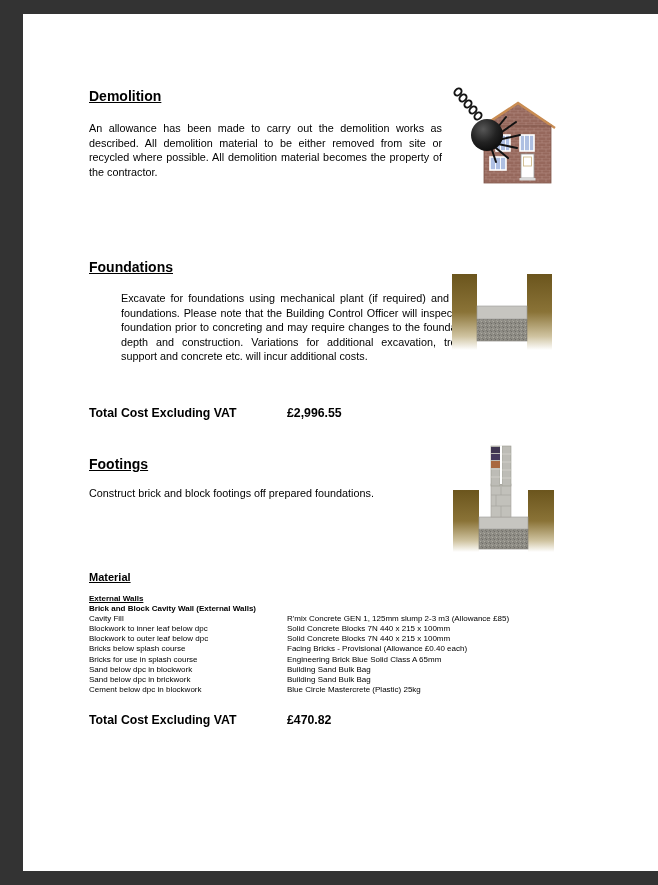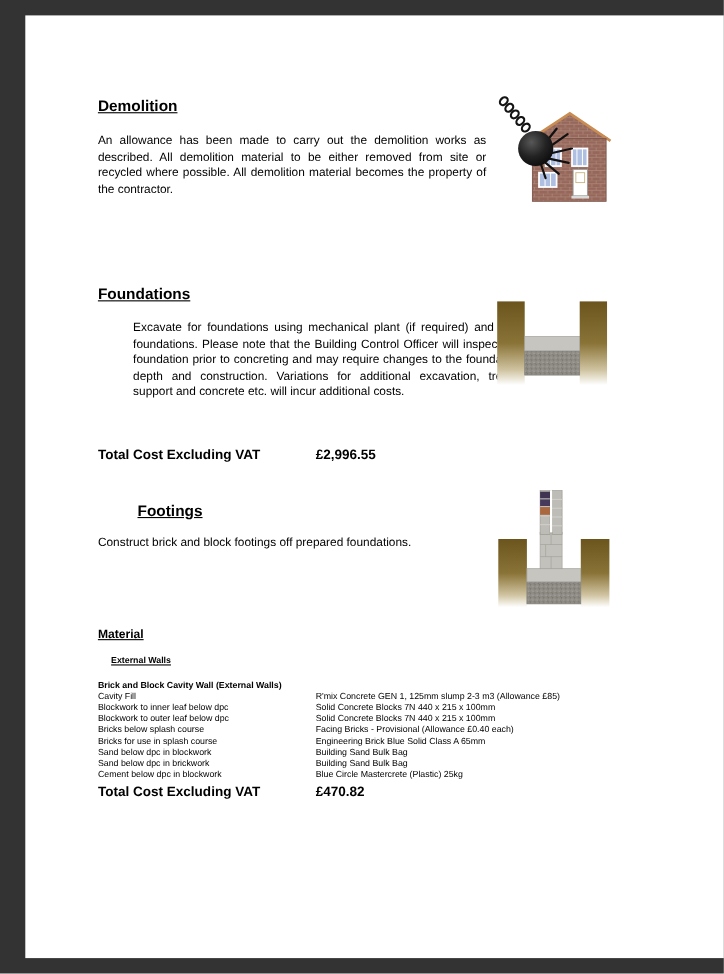--- a/index.html
+++ b/index.html
@@ -37,21 +37,21 @@
   .img-box{position:absolute;}
   .img-box svg{display:block;}
   
   .material{position:absolute;left:66px;top:557px;width:480px;}
   .mat-title{
     font-weight:bold;font-size:11px;line-height:13px;
     text-decoration:underline;margin:0 0 10px 0;
   }
   .mat-group{
     font-weight:bold;font-size:8px;line-height:10.1px;
-    text-decoration:underline;margin:12px;
+    text-decoration:underline;margin:0;
   }
   .mat-sub{
     font-weight:bold;font-size:8px;line-height:10.1px;margin:0;
   }
   .mat-row{
     font-size:8px;line-height:10.1px;white-space:nowrap;
   }
   .mat-row .mat-name{display:inline-block;width:198px;}
 </style>
 </head>
@@ -146,21 +146,21 @@
           <rect x="1" y="2" width="1" height="1" fill="#9d9b92"></rect>
         </pattern>
       </defs>
       <rect x="1" y="4" width="25" height="76" fill="url(#soil1)"></rect>
       <rect x="76" y="4" width="25" height="76" fill="url(#soil1)"></rect>
       <rect x="26" y="49" width="50" height="22" fill="url(#speck1)" stroke="#7c7a73" stroke-width="0.6"></rect>
       <rect x="26" y="36" width="50" height="13" fill="#c6c5c0" stroke="#9a9a96" stroke-width="0.6"></rect>
     </svg>
   </div>
 
-  <h2 class="sec-title" style="top:442px;margin-left:36px;">Footings</h2>
+  <h2 class="sec-title" style="top:442px;">Footings</h2>
 
   <p class="para" style="top:472px;">Construct brick and block footings off prepared foundations.</p>
 
   <div class="img-box" style="left:427px;top:428px;">
     <svg width="107" height="127" viewBox="0 0 107 127" xmlns="http://www.w3.org/2000/svg">
       <defs>
         <linearGradient id="soil2" x1="0" y1="0" x2="0" y2="1">
           <stop offset="0%" stop-color="#6b551d"></stop>
           <stop offset="50%" stop-color="#8a7337"></stop>
           <stop offset="82%" stop-color="#cfc3a0"></stop>

